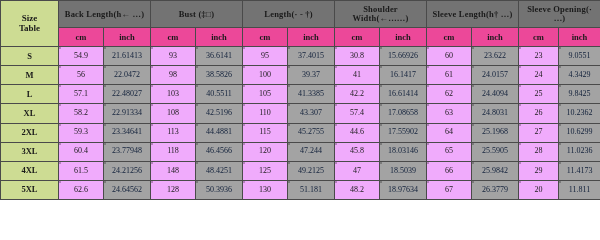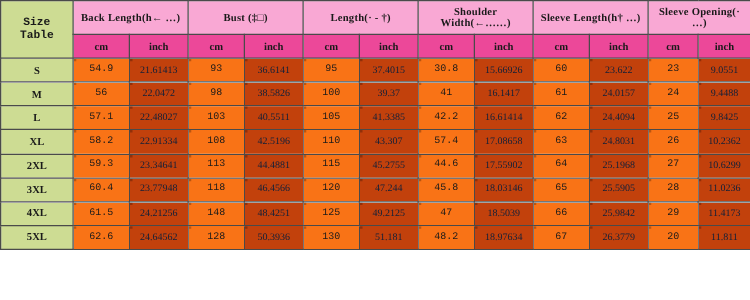--- a/index.html
+++ b/index.html
@@ -28,21 +28,21 @@
     text-align: center;
     vertical-align: middle;
     padding: 0;
     overflow: hidden;
     white-space: nowrap;
     line-height: 1.05;
   }
 
   
   .hdr-group {
-    background: #f9a8d4;
+    background: #737373;
     color: #1a1a1a;
     font-weight: bold;
     font-size: 8.5px;
     letter-spacing: 0.2px;
     height: 26px;
   }
   .hdr-group .grp-label {
     display: block;
     padding: 0 2px;
     white-space: normal;
@@ -56,39 +56,38 @@
     height: 18px;
   }
   .hdr-size {
     background: #cddc93;
     color: #1a1a1a;
     font-weight: bold;
     font-size: 9px;
     line-height: 1.25;
   }
   .hdr-size .l1,
-  .hdr-size .l2 { display: block; font-family: Liberation Mono, monospace; }
+  .hdr-size .l2 { display: block; }
 
   
   .row-h { height: 19px; }
 
   .cell-size {
     background: #cddc93;
     color: #1a1a1a;
     font-weight: bold;
     font-size: 8.5px;
   }
   .cell-cm {
-    background: #f97316;
+    background: #f0abfc;
     color: #1a1a1a;
     font-size: 8px;
-    font-family: Liberation Mono, monospace;
   }
   .cell-inch {
-    background: #c2410c;
+    background: #a3a3a3;
     color: #11203a;
     font-size: 8px;
   }
   
   .cell-cm, .cell-inch { position: relative; }
   .cell-inch::before,
   .cell-cm::before {
     content: "";
     position: absolute;
     left: 0; top: 0;
@@ -179,21 +178,21 @@
         <td class="cell-inch">22.0472</td>
         <td class="cell-cm">98</td>
         <td class="cell-inch">38.5826</td>
         <td class="cell-cm">100</td>
         <td class="cell-inch">39.37</td>
         <td class="cell-cm">41</td>
         <td class="cell-inch">16.1417</td>
         <td class="cell-cm">61</td>
         <td class="cell-inch">24.0157</td>
         <td class="cell-cm">24</td>
-        <td class="cell-inch">9.4488</td>
+        <td class="cell-inch">4.3429</td>
       </tr>
       <tr class="row-h">
         <td class="cell-size">L</td>
         <td class="cell-cm">57.1</td>
         <td class="cell-inch">22.48027</td>
         <td class="cell-cm">103</td>
         <td class="cell-inch">40.5511</td>
         <td class="cell-cm">105</td>
         <td class="cell-inch">41.3385</td>
         <td class="cell-cm">42.2</td>

